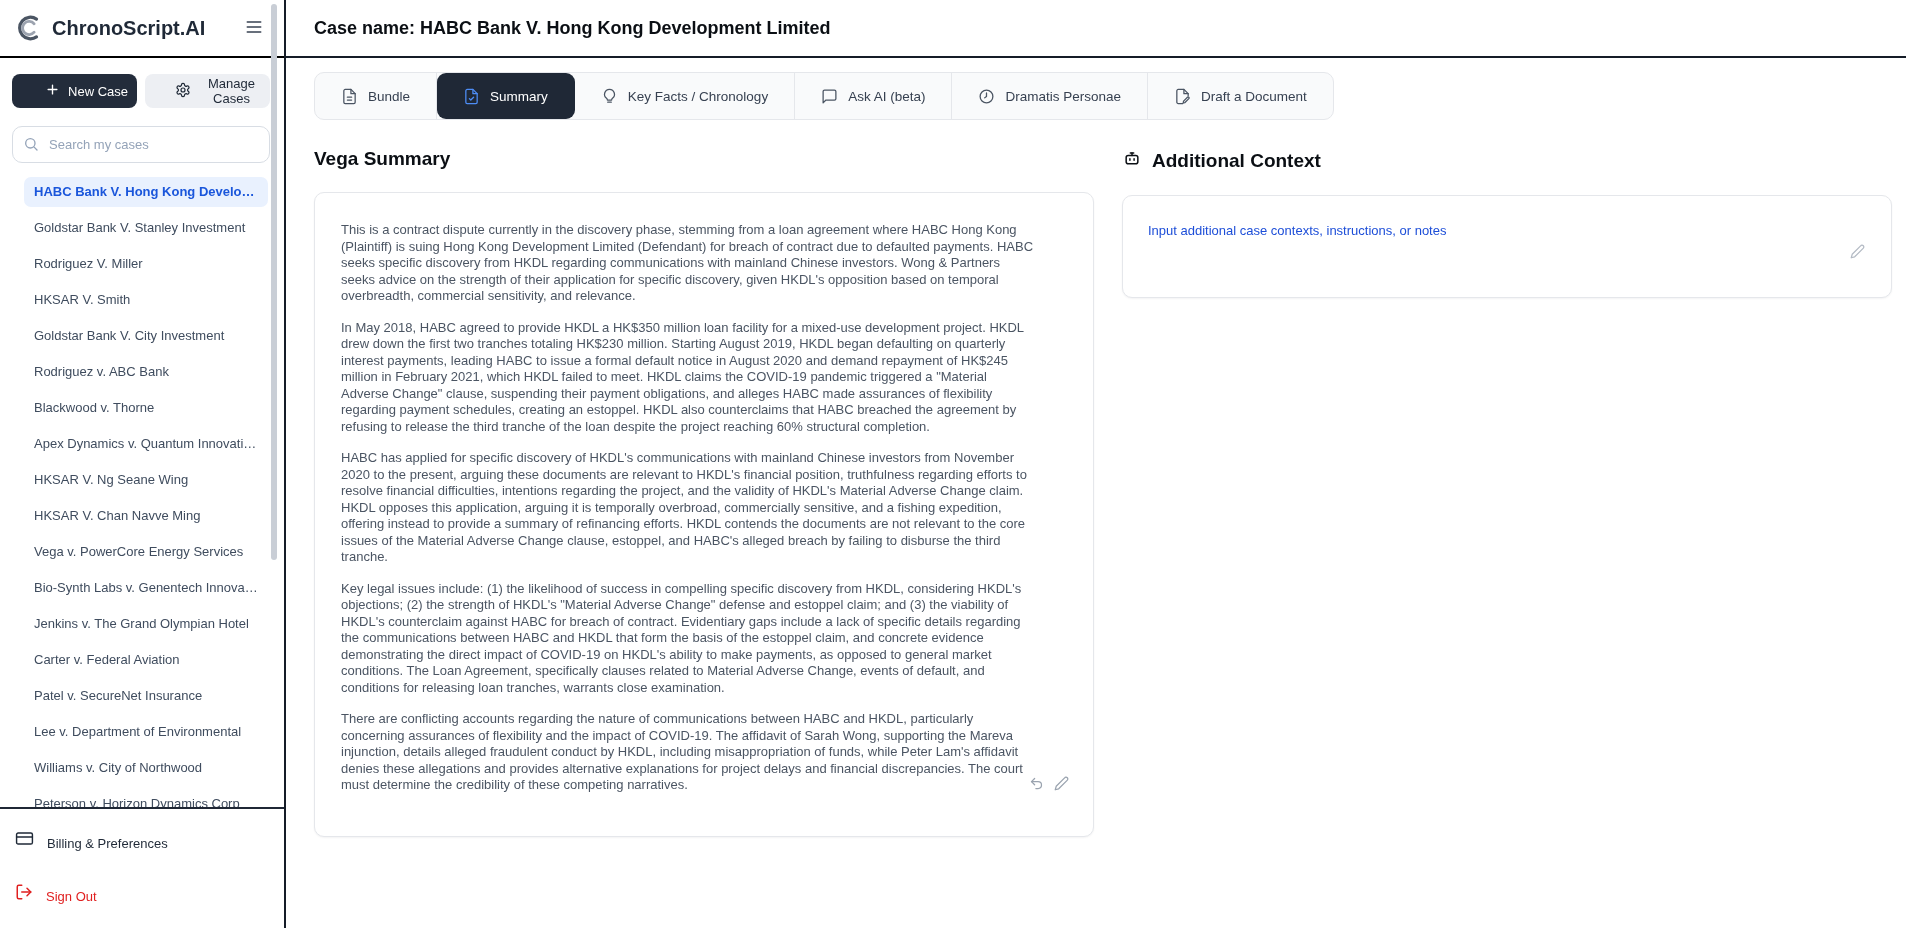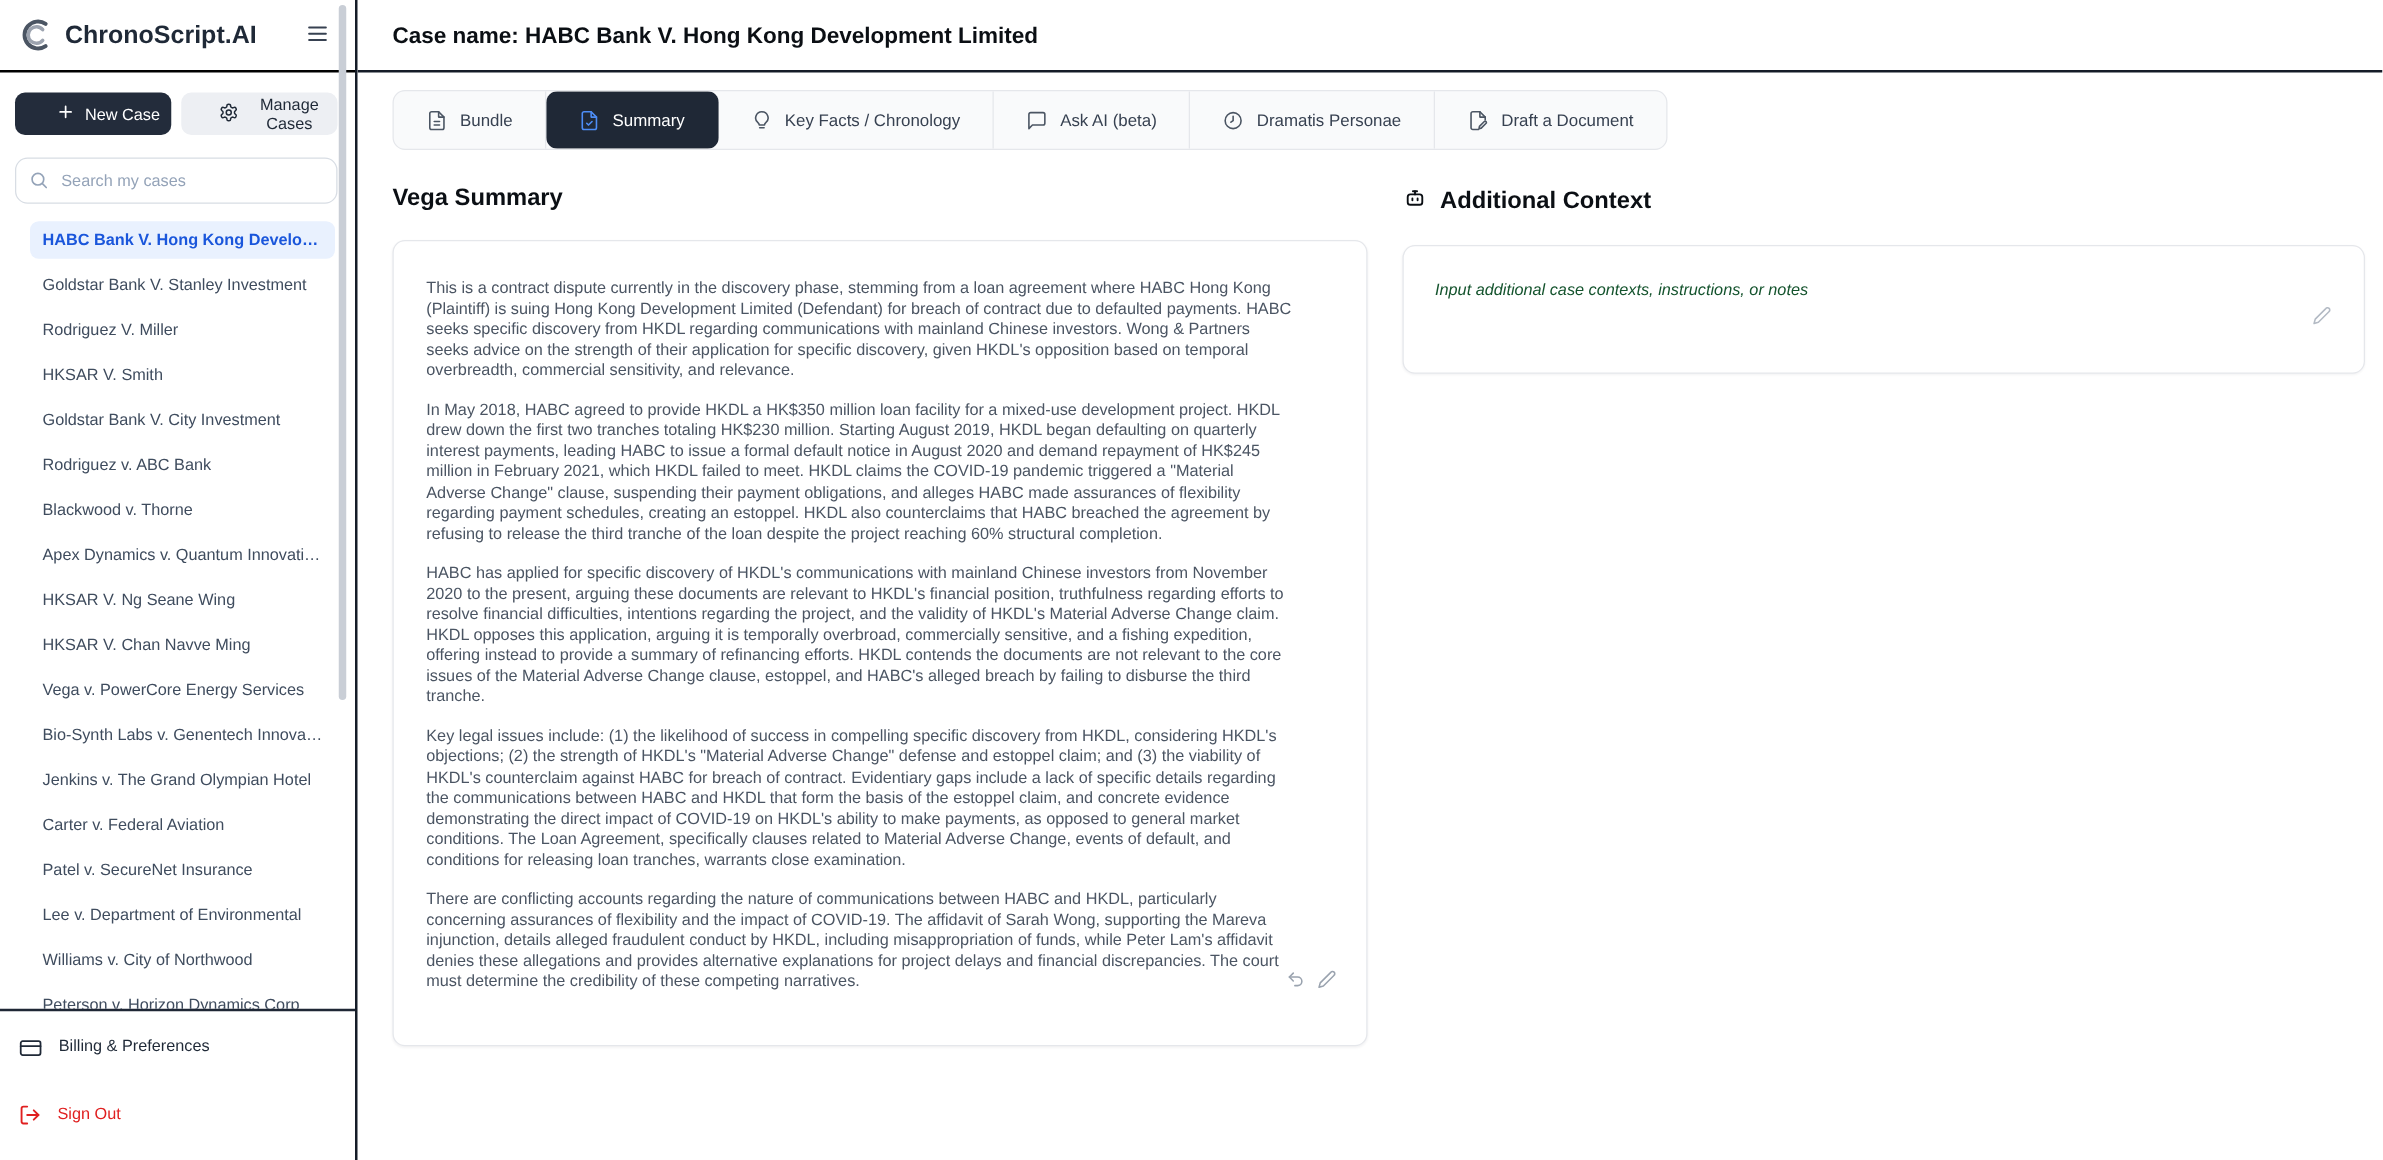--- a/index.html
+++ b/index.html
@@ -44,21 +44,21 @@
   .case-list { flex: 1 1 auto; margin-top: 12px; padding: 2px 16px 8px 24px; overflow: hidden; position: relative; }
   .case-item {
     height: 30px; line-height: 30px; padding: 0 10px; margin-bottom: 6px;
     border-radius: 7px; font-size: 13px; color: #3f4c5e; cursor: pointer;
     white-space: nowrap; overflow: hidden; text-overflow: ellipsis;
   }
   .case-item.selected { background: var(--selected-case-bg, #e9f1fe); color: var(--selected-case-text, #1a56db); font-weight: 700; }
   .scroll-thumb { position: absolute; right: 7px; top: 4px; width: 6px; height: 556px; background: #c9ced6; border-radius: 3px; }
 
   .sidebar-footer { flex: 0 0 auto; border-top: 2px solid #1f2735; padding: 16px 14px 20px 15px; }
-  .footer-item { display: flex; align-items: flex-start; gap: 13px; font-size: 13px; color: #1f2937;
+  .footer-item { display: flex; align-items: flex-end; gap: 13px; font-size: 13px; color: #1f2937;
                  background: none; border: none; font-family: inherit; cursor: pointer; padding: 4px 0; }
   .footer-item.signout { color: var(--sign-out, #e02020); margin-top: 24px; }
 
   
   .main { flex: 1 1 auto; display: flex; flex-direction: column; min-width: 0; }
   .main-header {
     height: 58px; flex: 0 0 58px; border-bottom: 2px solid #151c28;
     display: flex; align-items: center; padding: 0 28px;
   }
   .main-title { font-size: 18px; font-weight: 700; color: #0b0f14; }
@@ -80,21 +80,21 @@
                      font-size: 19px; font-weight: 700; color: #0b0f14; }
   .card { background: #fff; border: 1px solid #e5e7eb; border-radius: 10px; box-shadow: 0 1px 2px rgba(16,24,40,.05); }
 
   .summary-card { padding: 29px 26px 42px 26px; position: relative; }
   .summary-card p { margin: 0 0 15px 0; font-size: 13px; line-height: 16.5px; color: #4b5563; max-width: 695px; }
   .summary-card p:last-child { margin-bottom: 0; }
   .card-actions { position: absolute; right: 24px; bottom: 42px; display: flex; gap: 10px; color: #9aa3af; }
   .card-actions .icon-btn { color: #9aa3af; padding: 0; }
 
   .context-card { height: 103px; padding: 27px 48px 20px 25px; position: relative; cursor: text; }
-  .context-placeholder { font-size: 13px; color: #14532d; font-style: italic; }
+  .context-placeholder { font-size: 13px; color: #1d4ed8; }
   .context-pencil { position: absolute; right: 26px; top: 48px; color: #b3bac4; }
 </style>
 </head>
 <body>
 
 <div class="app">
 
   <aside class="sidebar">
     <div class="sidebar-header">
       <div class="logo">

